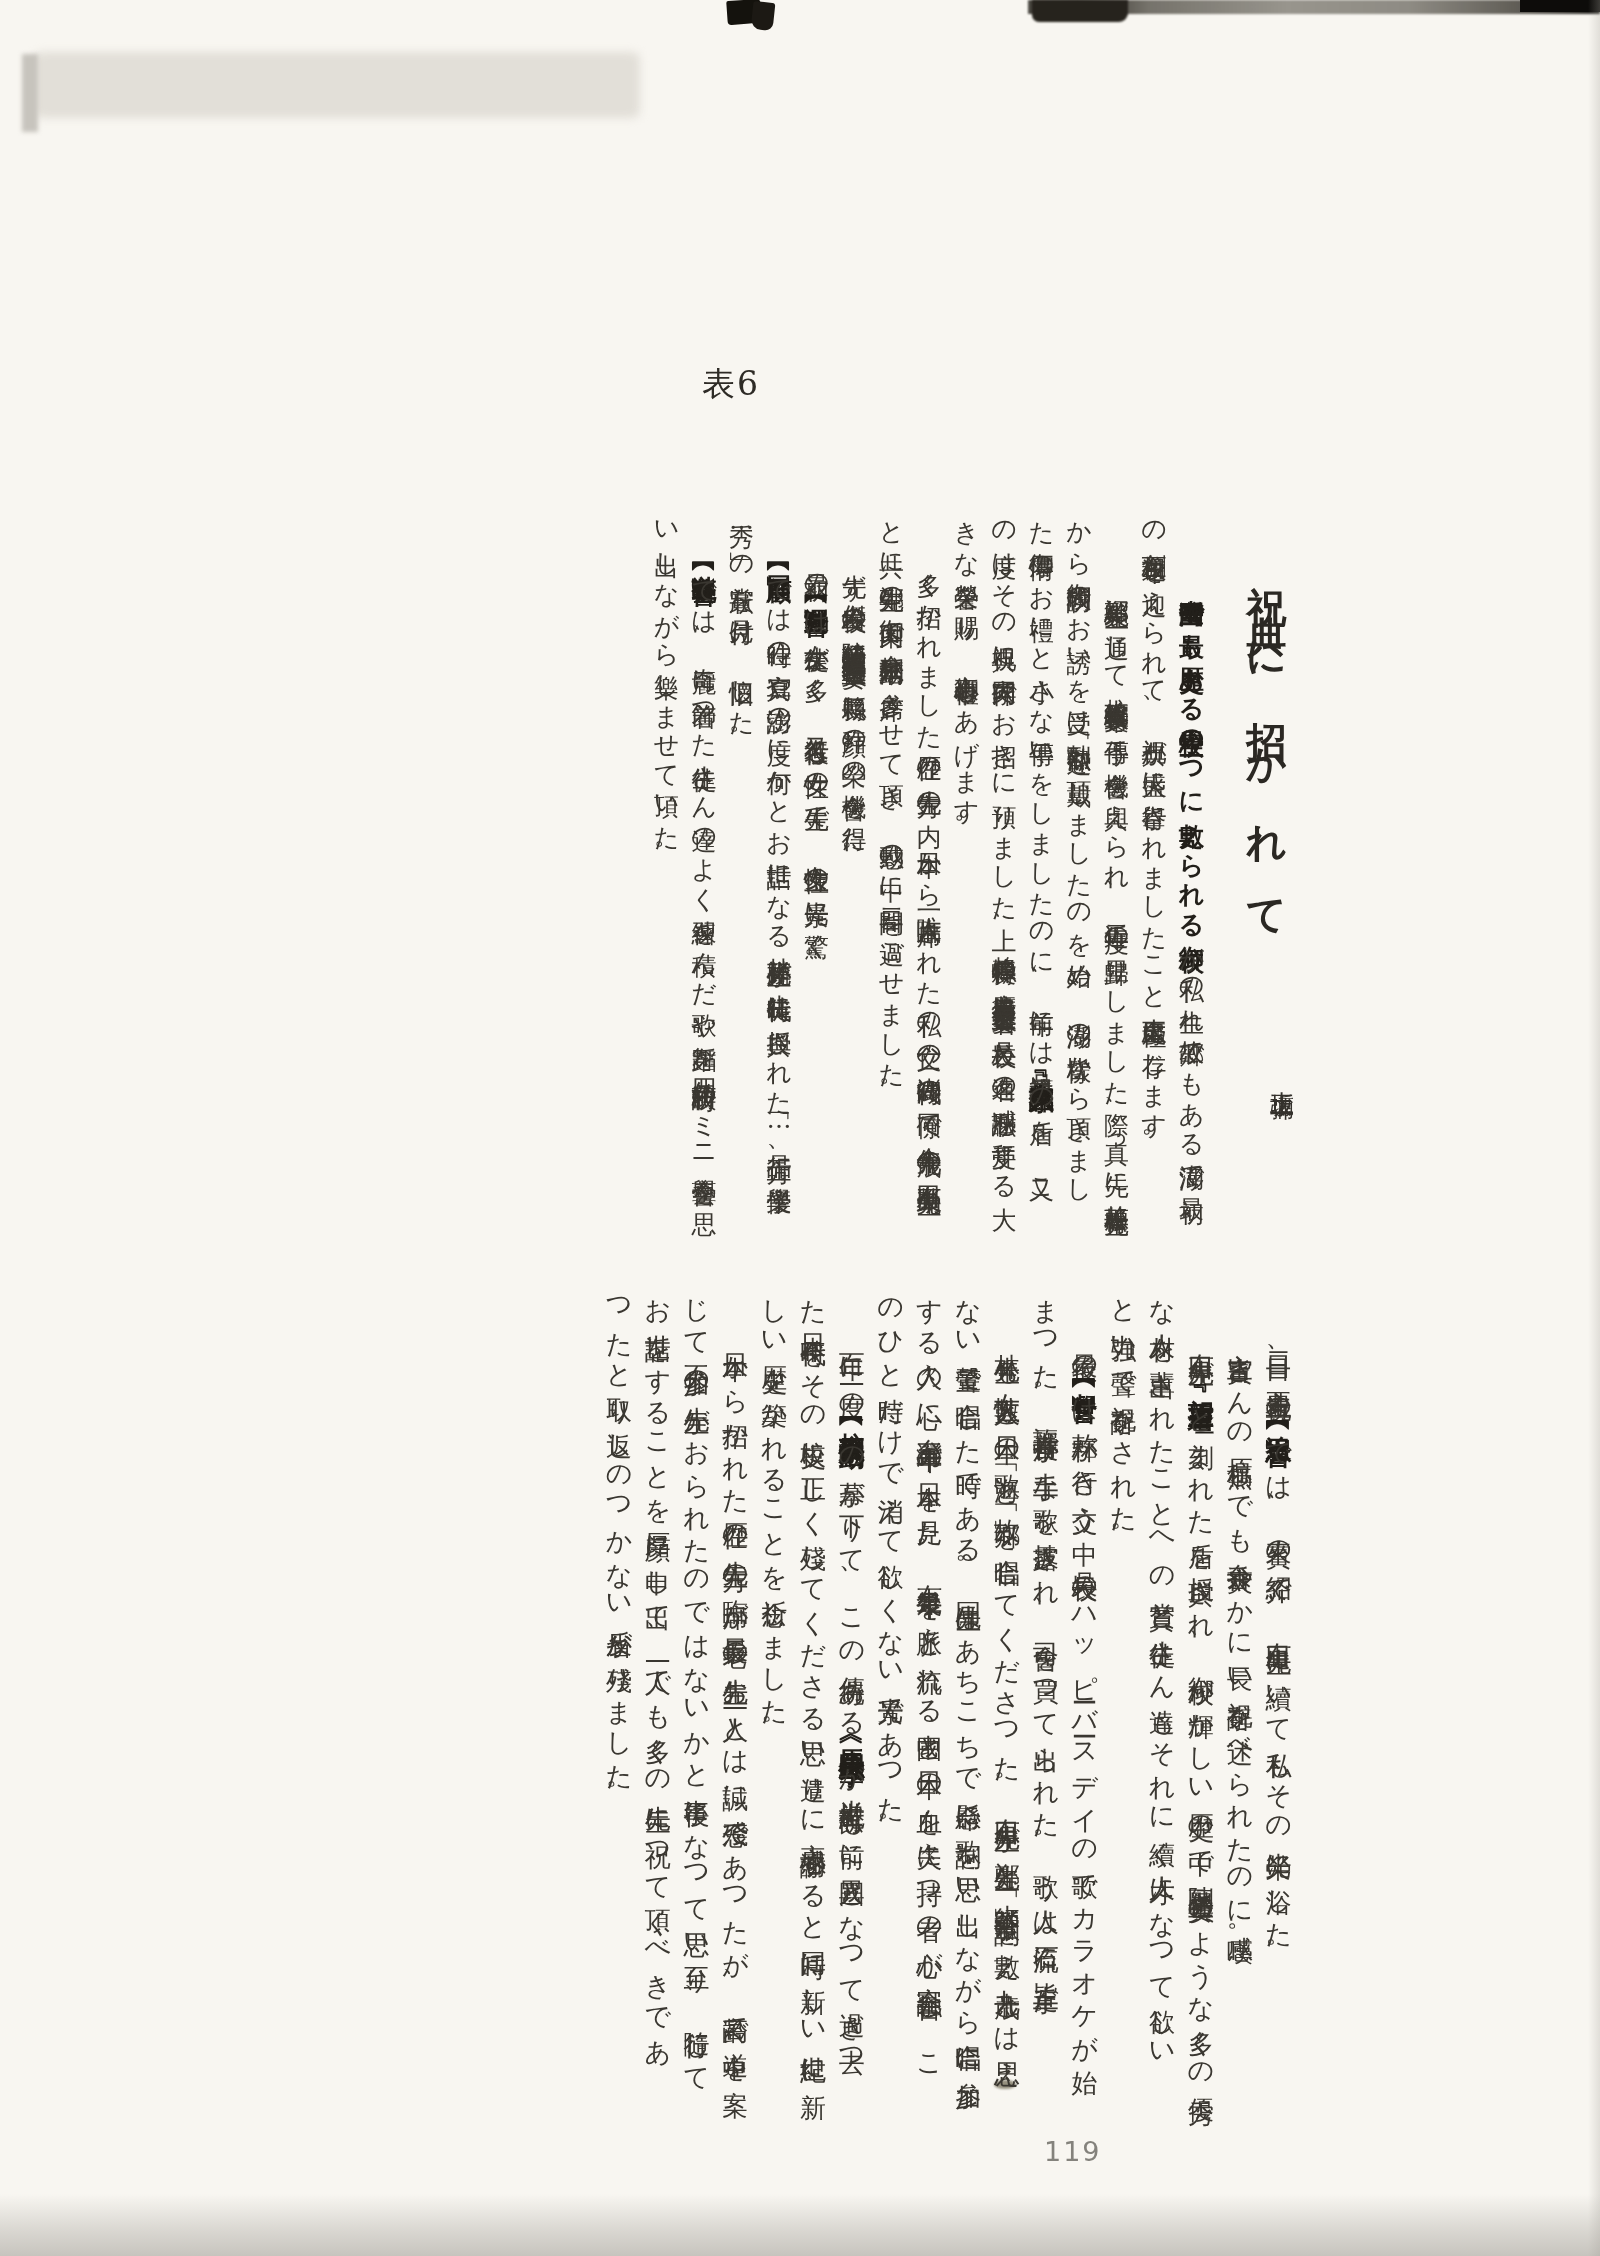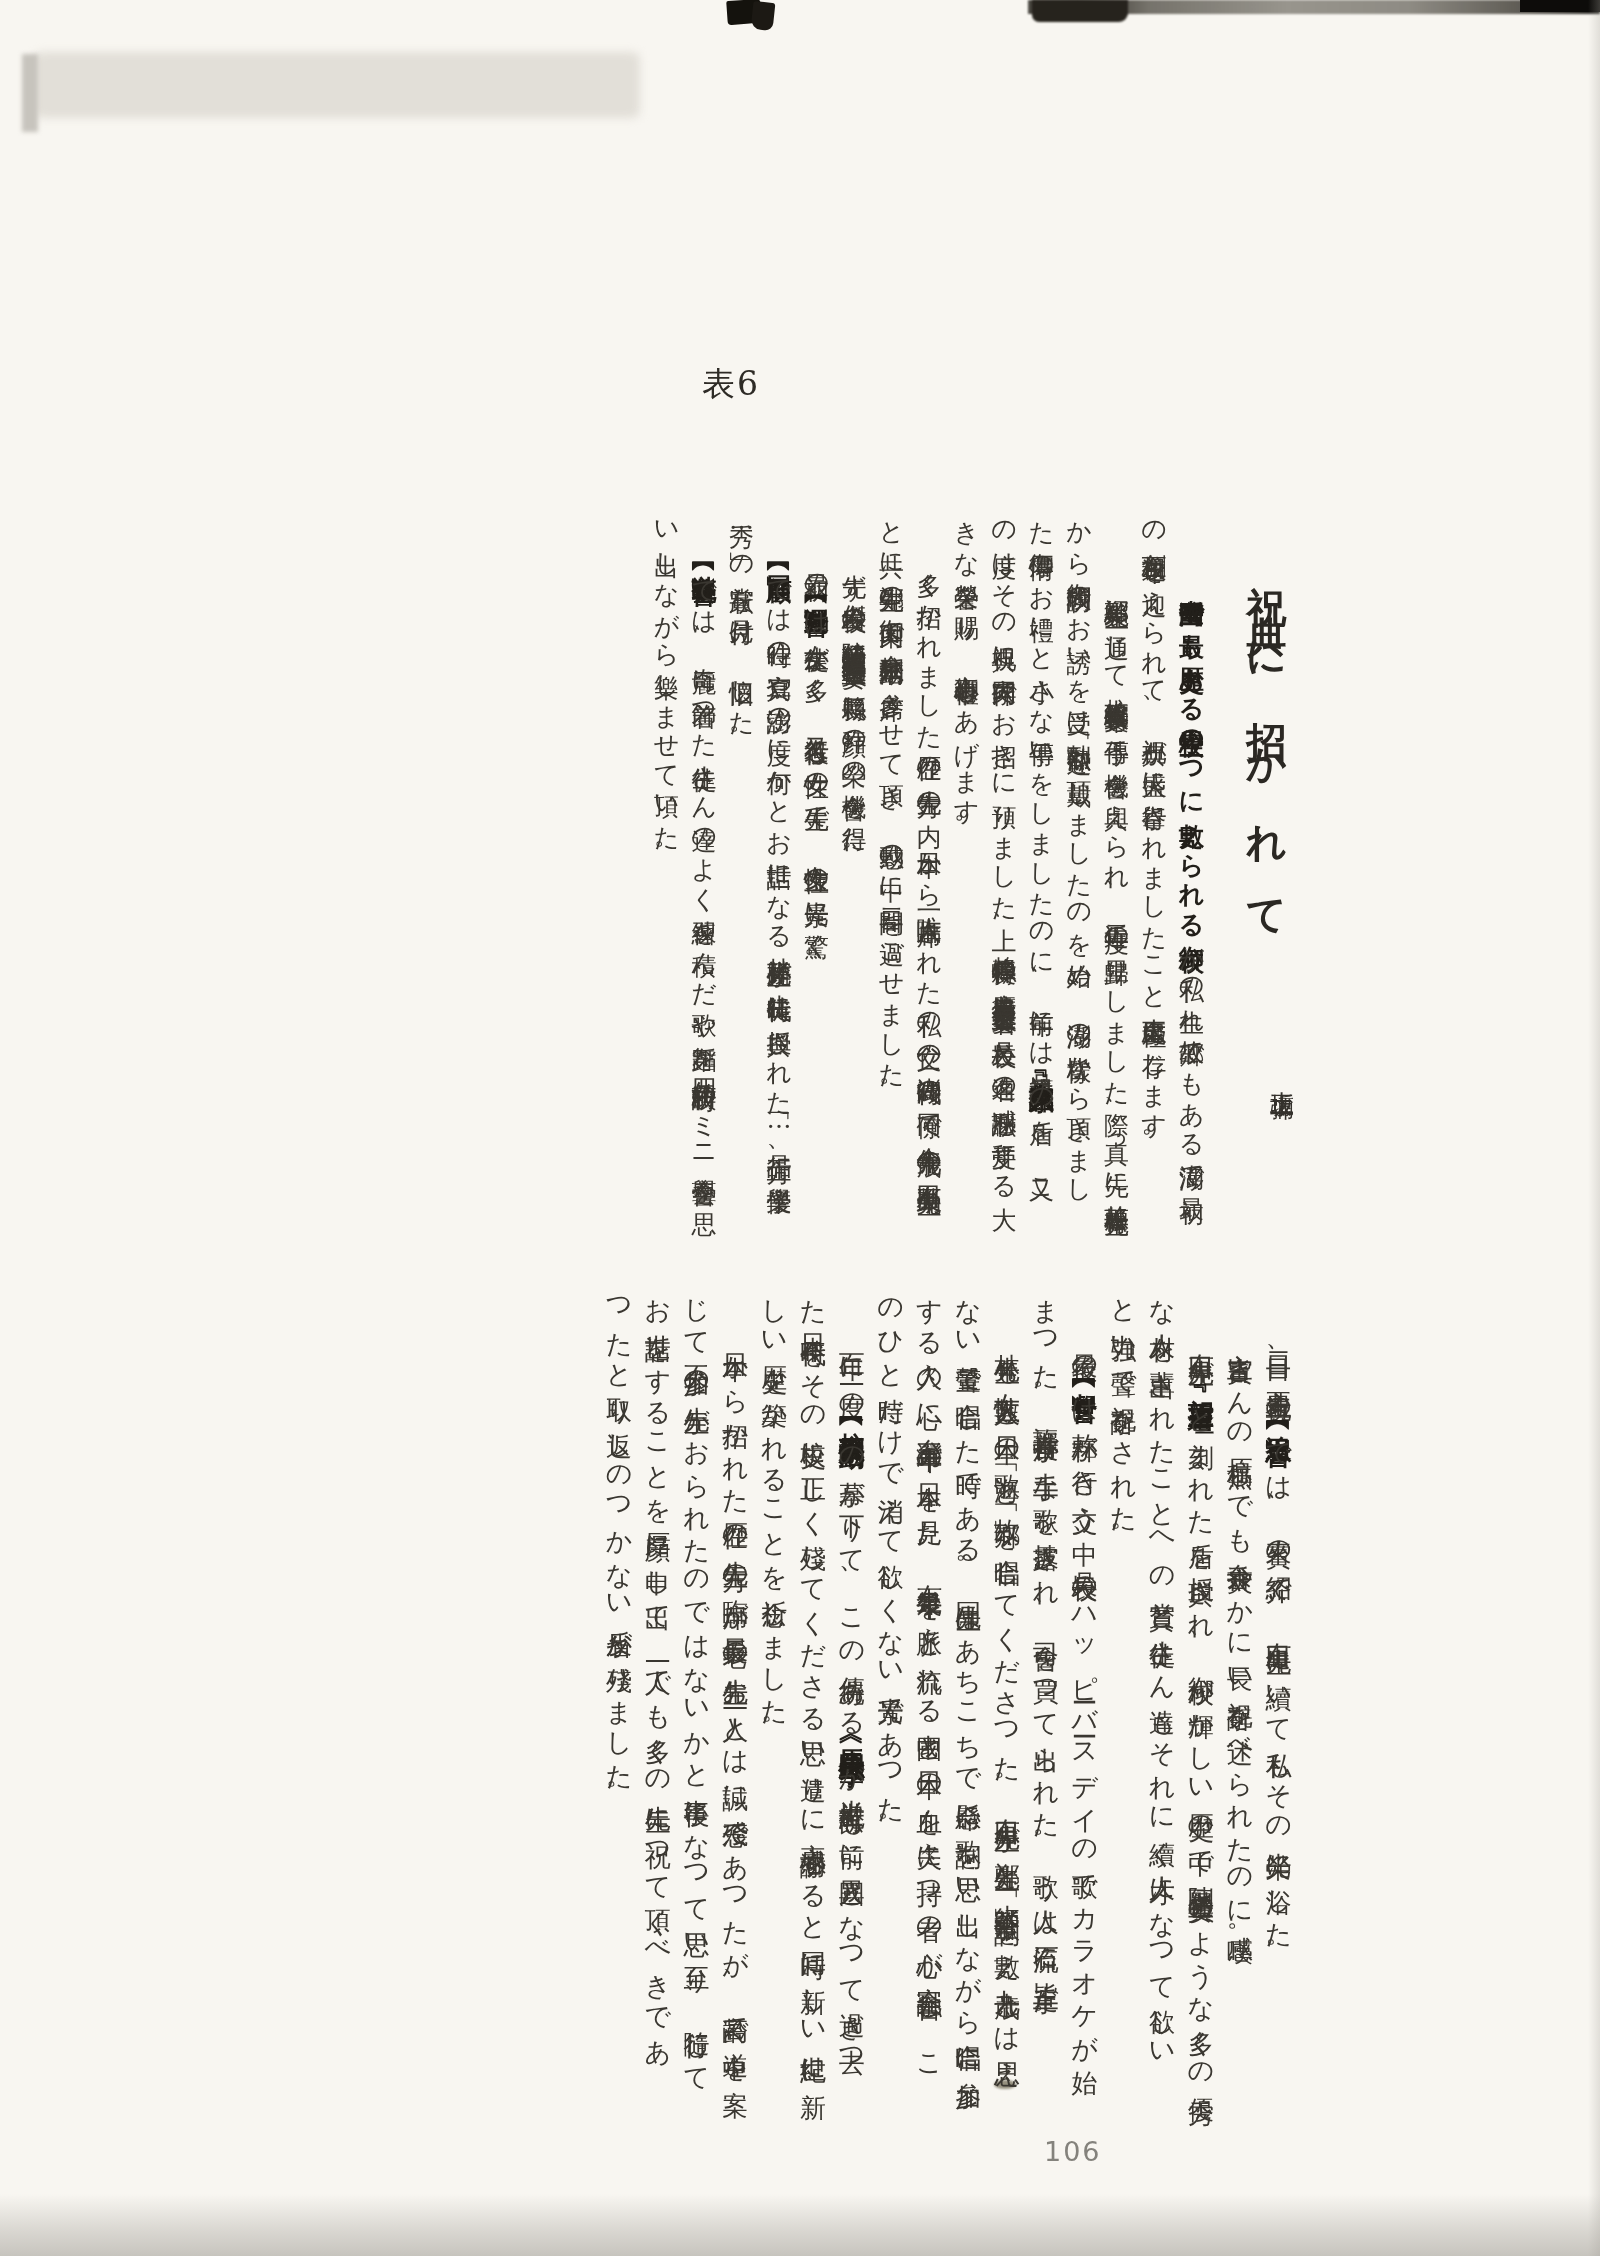--- a/index.html
+++ b/index.html
@@ -100,15 +100,15 @@
   <div class="vtext body-lower">
     <p>二日目、主要祝典の<b>【追思會】</b>では、來賓の紹介で、有田先生に續いて私もその光榮に浴した。</p>
     <p>主賓皆さんの原稿無しでも弁舌爽やかに長い祝辭を述べられたのに感嘆。</p>
     <p>有田先生が<b>『望重杏壇』</b>と刻まれた盾を授與され、御校が輝かしい歴史の中で陳副主任委員のような多くの優秀な人材を輩出されたことへの賞賛と生徒さん達もそれに續く人才になつて欲しいと力強い聲で祝辭をされた。</p>
     <p>最後の<b>【餐會】</b>は乾杯が行き交う中、吳校長のハッピーバースデイの歌でカラオケが始まつた。許麗音市長が上手な歌を披露され、司會を買つて出られた。歌う人は流石に皆上手だ。</p>
     <p>林先生も女性數人と日本の歌「海」と「故鄉」を合唱してくださつた。有田先生が鄭先生と「水師營」全歌詞を數え九十歳とは思えない聲量で合唱した時である。同先生はあちこちで懸命に歌詞を思い出しながら合唱に參加する人々の心に台灣五十年の日本を見た。有史幾千年を脈々と流れる中國と日本の血を夫々に持つ者の心が完全融合し、このひと時だけで消えて欲しくない光景であつた。</p>
     <p>百年に一度の<b>【校慶系列活動】</b>の幕が下りて、この傳統ある<b>《馬公國民小學》</b>が半世紀有餘も前に異國となつて過ぎ去つた日本時代をその校史に正しく殘してくださる思い遣りに衷心感謝すると同時に新しい世紀に新しい歴史を築かれることを祈念しました。</p>
     <p>日本から招かれた歴任の先生方の臨席が最長老の先生お一人とは誠に殘念であつたが、高齢で道中を案じて不參加の先生がおられたのではないかと事後になつて思い至り、隨行してお世話をすることを厚顏に申し出て、一人でも多くの先生に祝つて頂くべきであつたと取り返しのつかない反省が殘りました。</p>
   </div>
 
-  <div class="pagenum">106</div>
+  <div class="pagenum">119</div>
 
 </div>
 
 </body></html>

